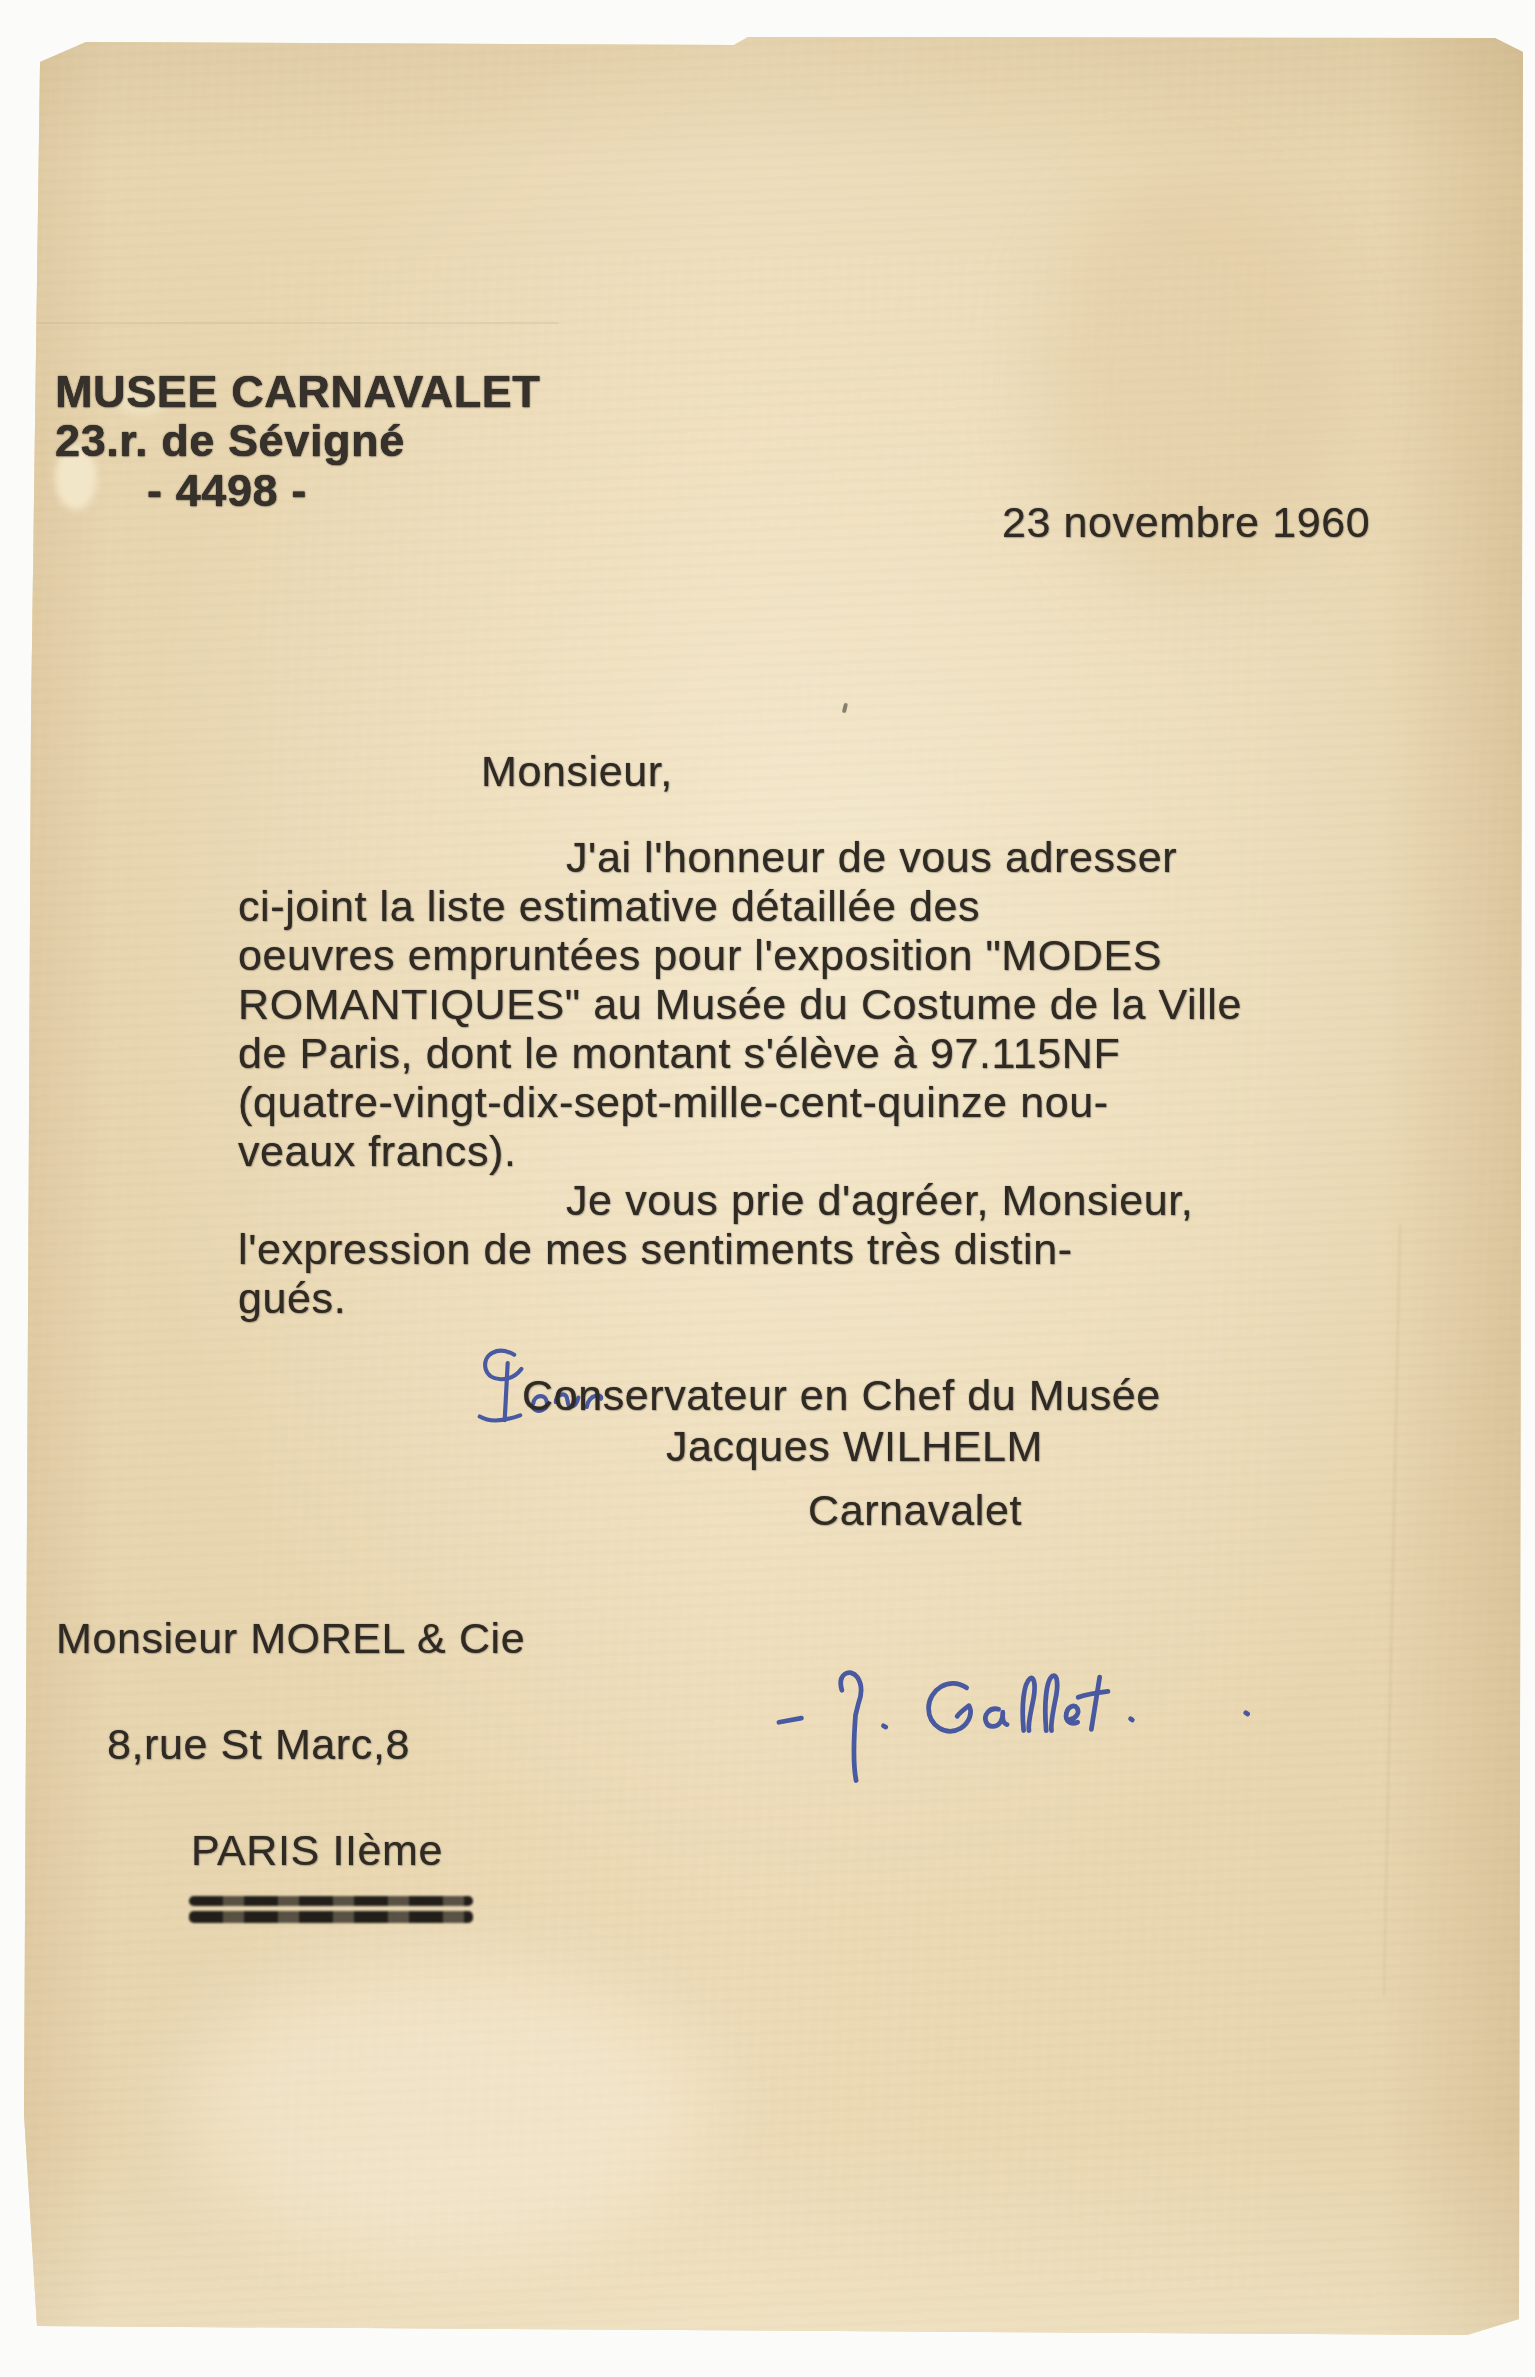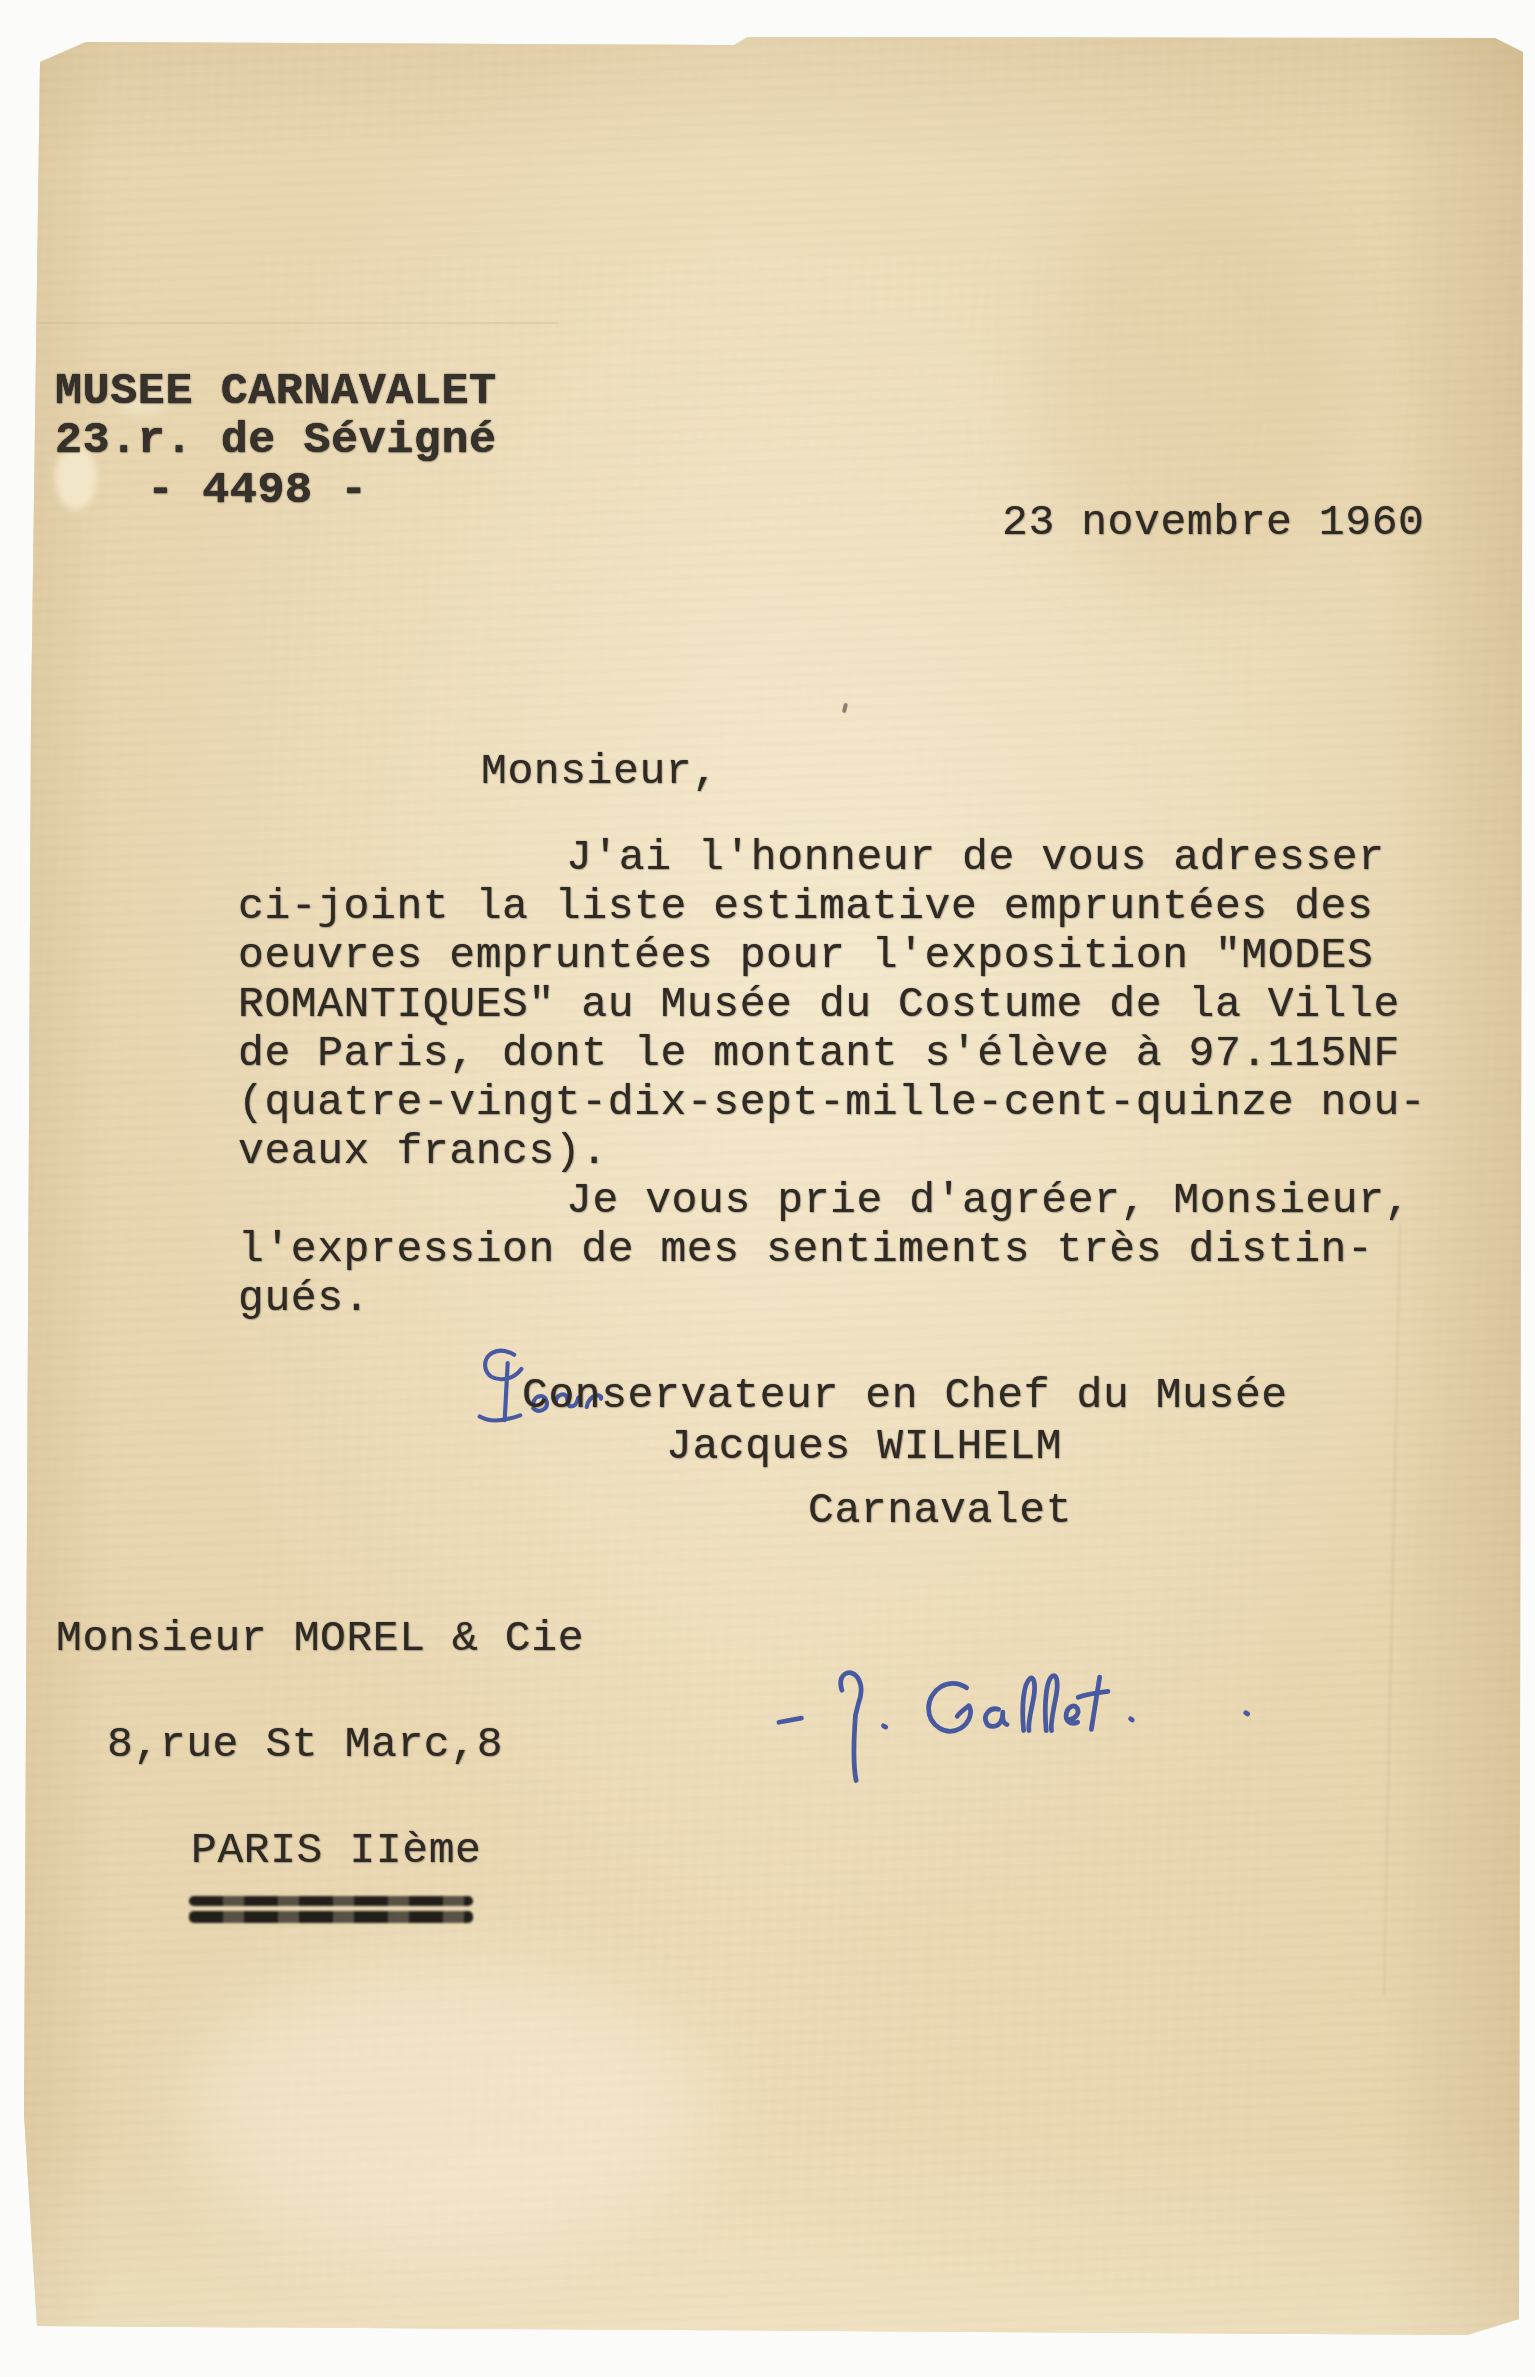--- a/index.html
+++ b/index.html
@@ -1,17 +1,17 @@
 <!DOCTYPE html>
 <html lang="fr" style="font-size:9.5px"><head>
 <meta charset="utf-8">
 <style>
   html,body{margin:0;padding:0;background:#fbfbfa;}
   #canvas{position:relative;width:1535px;height:2377px;overflow:hidden;
-          font-family:Liberation Mono, monospace;}
+          font-family:Liberation Sans, sans-serif;}
   
   #paper{position:absolute;inset:0;
     clip-path:polygon(40px 62px,86px 42px,734px 45px,748px 37px,1495px 38px,
                       1523px 52px,1519px 2319px,1467px 2335px,37px 2326px,
                       24px 2114px,31px 716px);
     background:
       radial-gradient(1010px 1367px at 55% 40%, rgba(255,250,234,.45), rgba(255,250,234,0) 72%),
       linear-gradient(180deg, rgba(120,90,40,.10), rgba(120,90,40,0) 7%, rgba(120,90,40,0) 90%, rgba(255,255,240,.25)),
       linear-gradient(90deg, #dcc69d, #e7d5af 7%, #ecdab6 48%, #e7d5ae 90%, #d9c298),
       #e8d6b0;}
@@ -62,21 +62,21 @@
     <div class="typed letterhead" style="left:55px;top:366px;">MUSEE CARNAVALET</div>
     <div class="typed letterhead" style="left:55px;top:415px;text-align:center;">23.r. de Sévigné</div>
     <div class="typed letterhead" style="left:147px;top:465px;">- 4498 -</div>
 
     <div class="typed" style="left:1002px;top:498px;">23 novembre 1960</div>
 
     <div class="typed" style="left:481px;top:747px;">Monsieur,</div>
 
     <div class="body-block">
       <div class="line indent">J'ai l'honneur de vous adresser</div>
-      <div class="line">ci-joint la liste estimative empruntées des</div>
+      <div class="line">ci-joint la liste estimative détaillée des</div>
       <div class="line">oeuvres empruntées pour l'exposition "MODES</div>
       <div class="line">ROMANTIQUES" au Musée du Costume de la Ville</div>
       <div class="line">de Paris, dont le montant s'élève à 97.115NF</div>
       <div class="line">(quatre-vingt-dix-sept-mille-cent-quinze nou-</div>
       <div class="line">veaux francs).</div>
       <div class="line indent">Je vous prie d'agréer, Monsieur,</div>
       <div class="line">l'expression de mes sentiments très distin-</div>
       <div class="line">gués.</div>
     </div>
 

